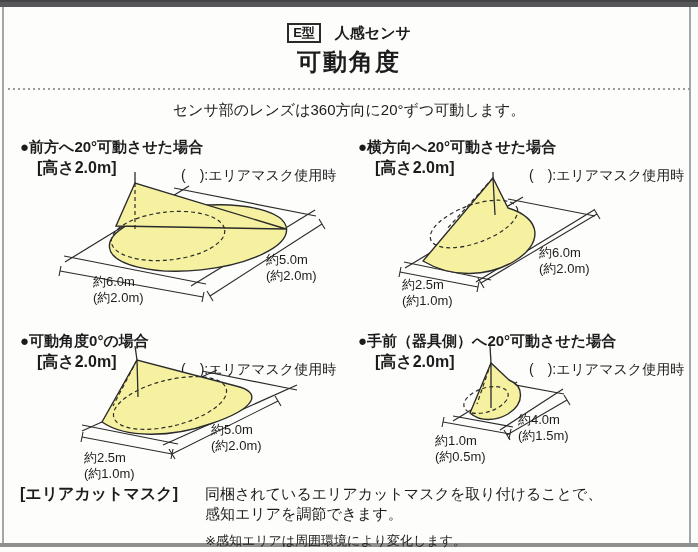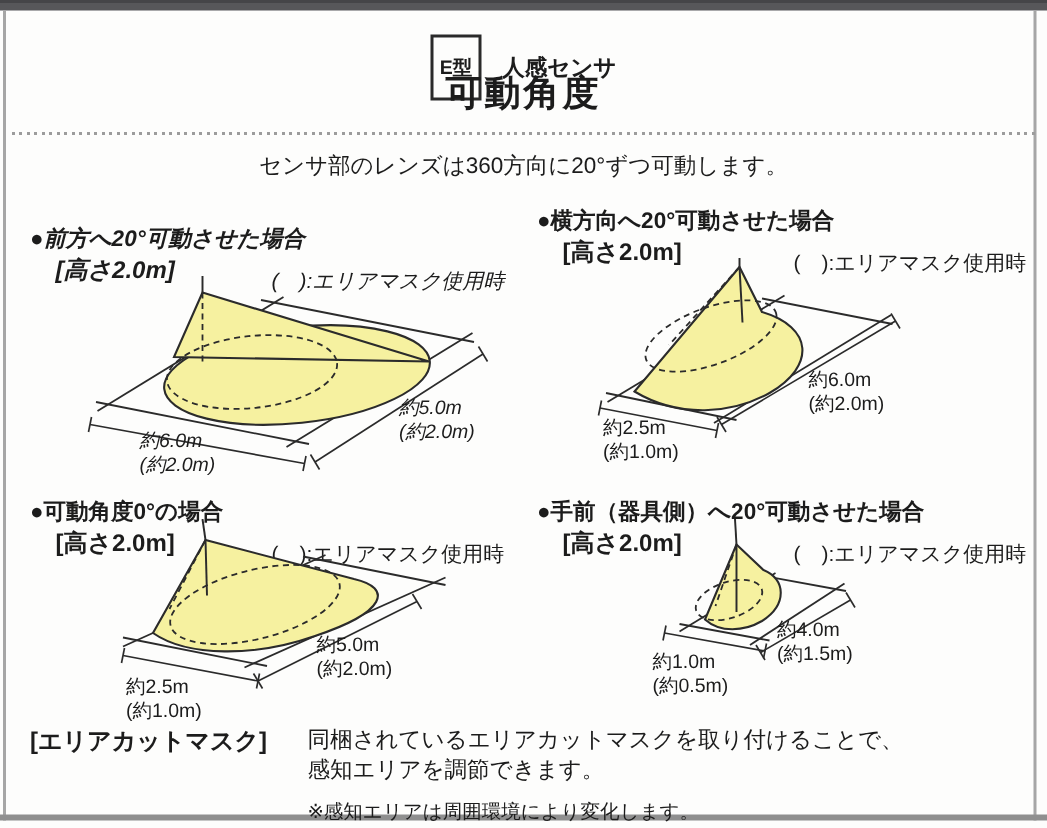--- a/index.html
+++ b/index.html
@@ -7,28 +7,28 @@
     position:relative;width:698px;height:552px;overflow:hidden;
     background:#fdfdfc;color:#1c1c1c;
     font-family:"Liberation Sans","DejaVu Sans",sans-serif;
   }
   .bar-top{position:absolute;left:0;top:0;width:698px;height:7px;background:#57575a;border-top:2px solid #454548;box-sizing:border-box;}
   .bar-bottom{position:absolute;left:0;top:543px;width:698px;height:4px;background:#8f8f8f;}
   .border-left{position:absolute;left:2px;top:7px;bottom:5px;width:2px;background:#a6a6a6;}
   .border-right{position:absolute;left:689px;top:7px;bottom:5px;width:2px;background:#a6a6a6;}
 
   .brand-row{position:absolute;left:0;top:23px;width:100%;text-align:center;font-size:15px;font-weight:bold;}
-  .badge{display:inline-block;border:2px solid #2a2a2a;padding:12px 4px;font-size:13px;line-height:16px;margin-right:14px;vertical-align:1px;}
+  .badge{display:inline-block;border:2px solid #2a2a2a;padding:0 4px;font-size:13px;line-height:16px;margin-right:14px;vertical-align:1px;}
   .page-title{position:absolute;left:0;top:46px;width:100%;text-align:center;font-size:24px;font-weight:bold;letter-spacing:2px;}
   .dotted-sep{position:absolute;left:8px;top:88px;width:682px;height:2px;
     background:repeating-linear-gradient(90deg,#9c9c9c 0 2px,transparent 2px 5px);}
   .subtitle{position:absolute;left:0;top:101px;width:100%;text-align:center;font-size:15px;}
 
   .quad{position:absolute;}
-  .q1{left:20px;top:150px;width:330px;height:194px;font-style:italic;}
+  .q1{left:20px;top:138px;width:330px;height:194px;}
   .q2{left:358px;top:138px;width:336px;height:194px;}
   .q3{left:20px;top:332px;width:330px;height:158px;}
   .q4{left:358px;top:332px;width:336px;height:158px;}
   .q-heading{position:absolute;left:0;top:0;font-size:15px;font-weight:bold;white-space:nowrap;}
   .q-height{position:absolute;left:17px;top:20px;font-size:16px;font-weight:bold;white-space:nowrap;}
   .q-mask{position:absolute;top:29px;font-size:14px;white-space:nowrap;}
   .mask-l{left:161px;} .mask-r{left:171px;}
   .q-canvas{position:absolute;left:0;width:330px;}
   .cv-top{top:34px;height:158px;}
   .cv-bot{top:14px;height:145px;}

